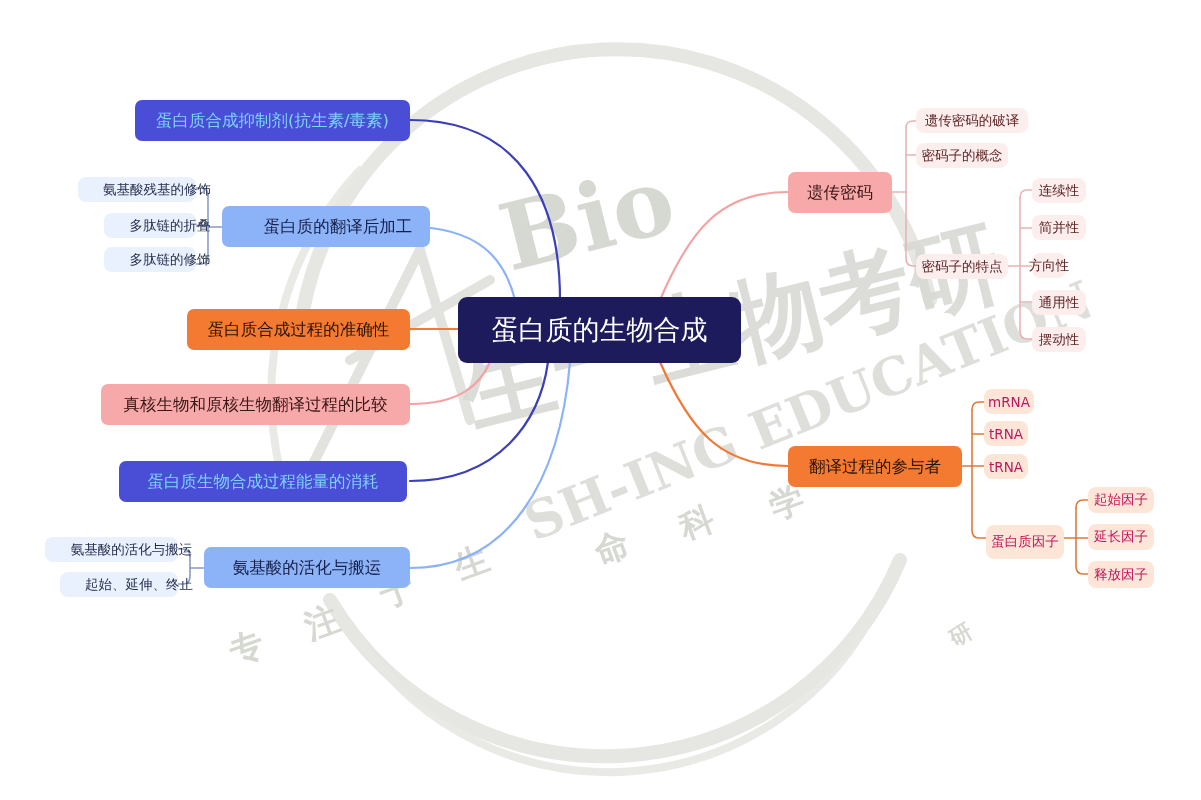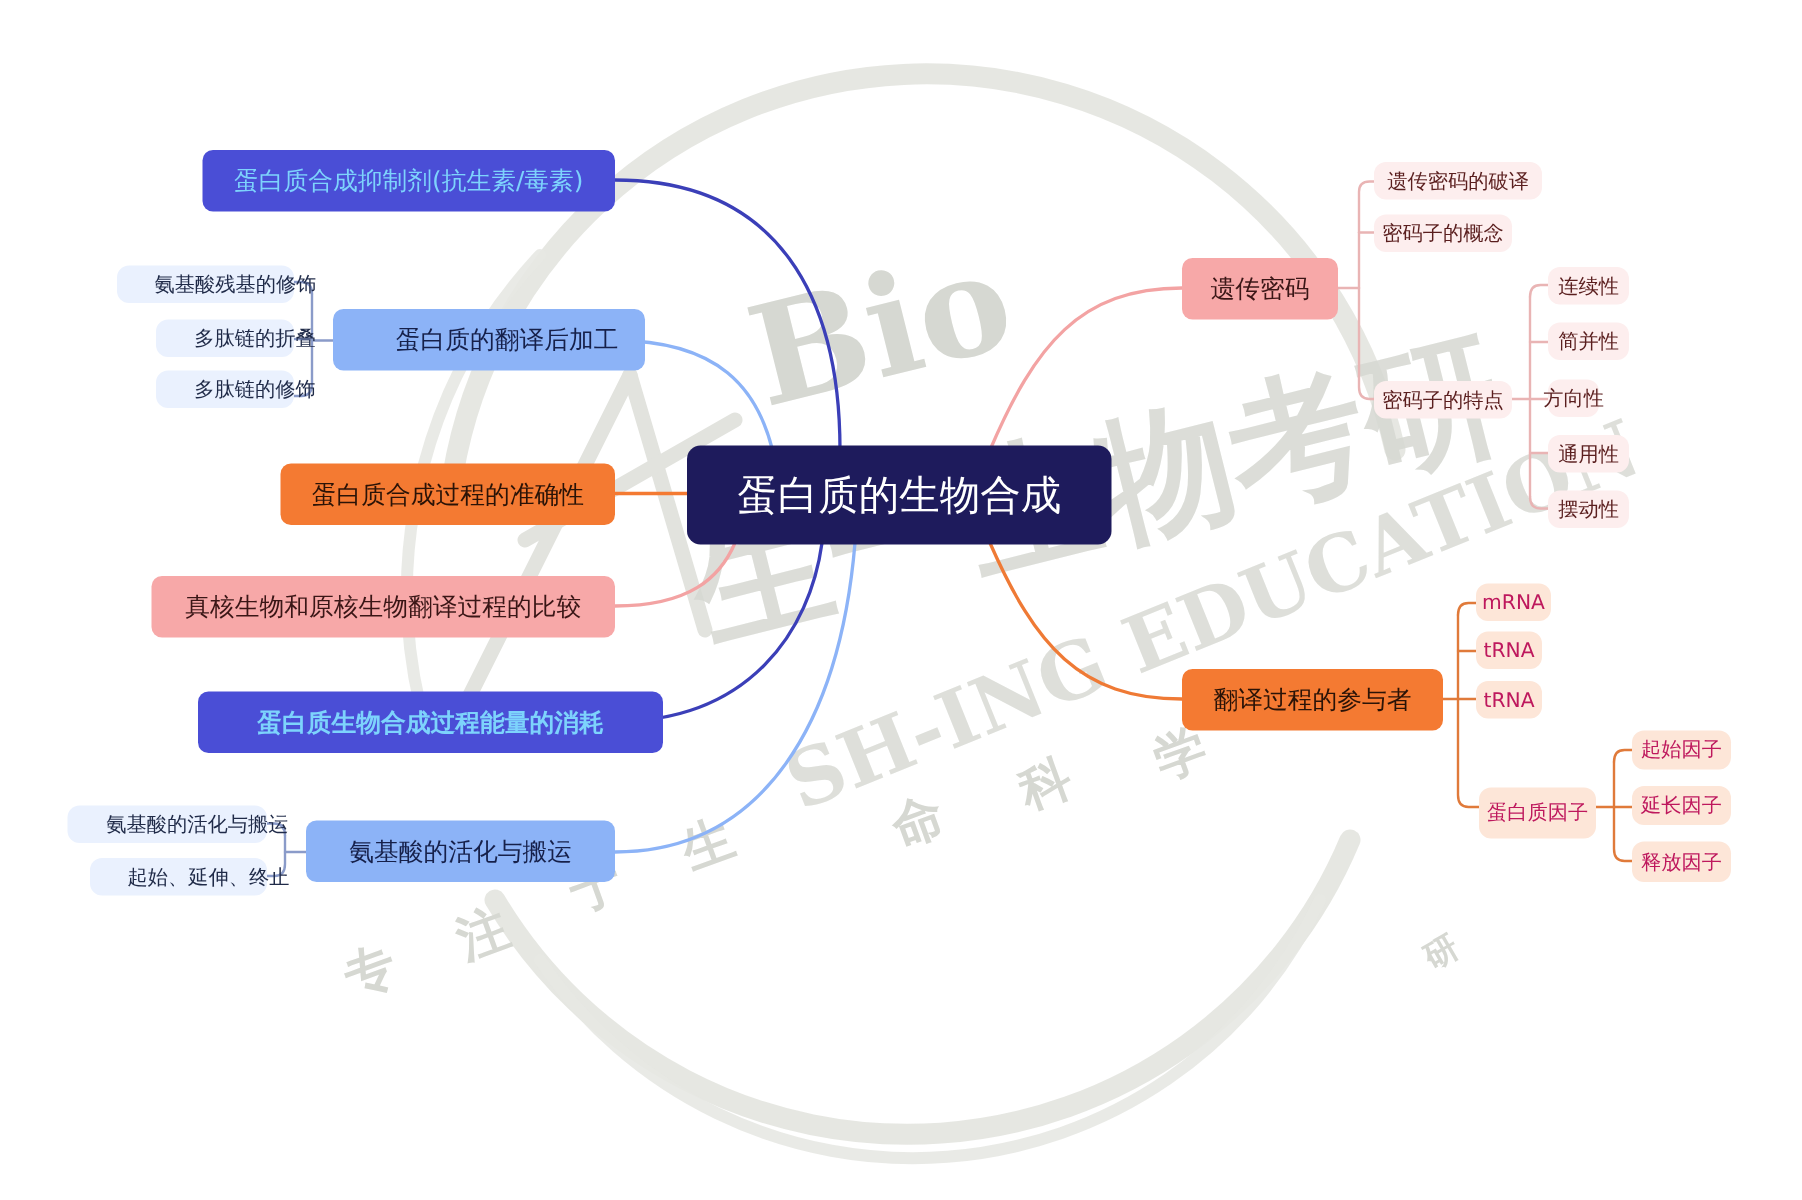--- a/index.html
+++ b/index.html
@@ -127,21 +127,21 @@
   </div>
 
   <div class="node l1 c-orange" style="left:187px; top:309px; width:223px; height:41px;">
     <span>蛋白质合成过程的准确性</span>
   </div>
 
   <div class="node l1 c-pink" style="left:101px; top:384px; width:309px; height:41px;">
     <span>真核生物和原核生物翻译过程的比较</span>
   </div>
 
-  <div class="node l1 c-indigo" style="left:132px; top:461px; width:310px; height:41px;font-weight:bold;">
+  <div class="node l1 c-indigo" style="left:119px; top:461px; width:288px; height:41px;">
     <span>蛋白质生物合成过程能量的消耗</span>
   </div>
 
   <div class="node l1 c-sky" style="left:204px; top:547px; width:206px; height:41px;">
     <span>氨基酸的活化与搬运</span>
   </div>
   <div class="node leaf leaf-sky" style="left:45px; top:537px; width:133px; height:25px;">
     <span>氨基酸的活化与搬运</span>
   </div>
   <div class="node leaf leaf-sky" style="left:60px; top:572px; width:118px; height:25px;">

